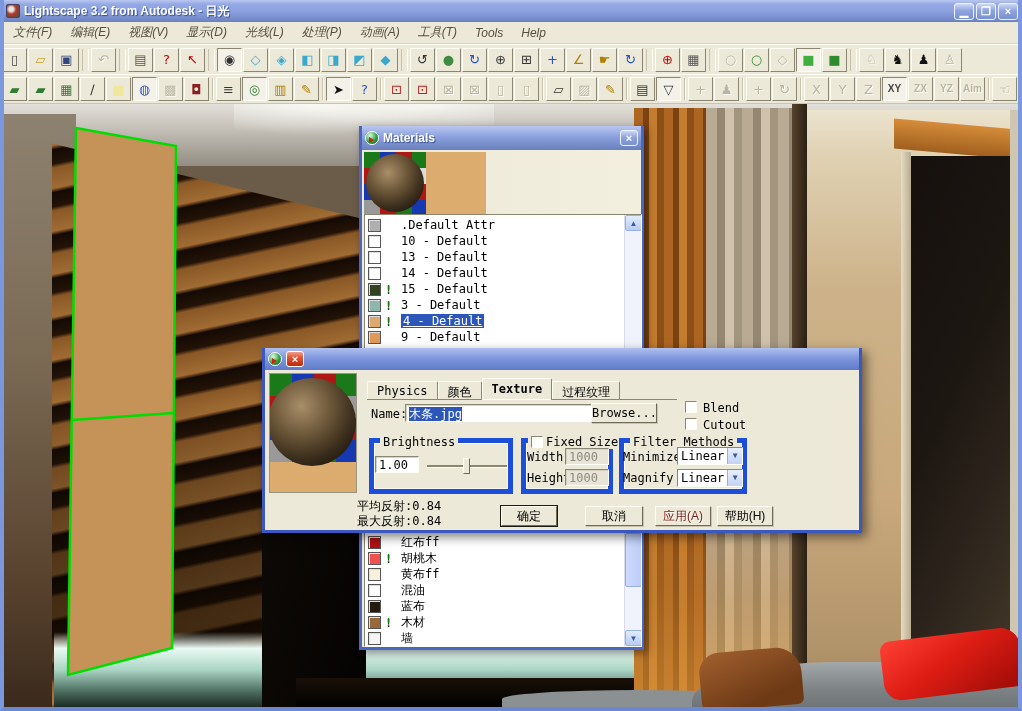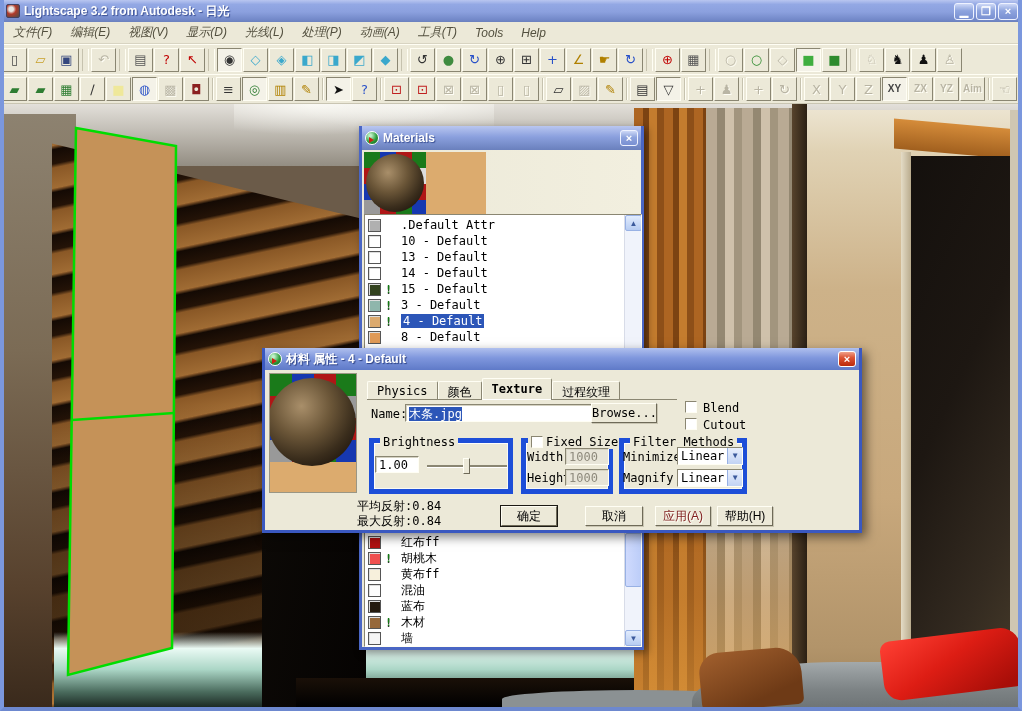--- a/index.html
+++ b/index.html
@@ -95,21 +95,21 @@
   .prev-sphere svg { display:block; }
   .prev-swatch { width:60px; height:62px; margin-top:2px; }
   .mat-list { position:absolute; left:2px; top:88px; width:278px; height:433px; background:#fff;
     border:1px solid; border-color:#8a8672 #fffef4 #fffef4 #8a8672; overflow:hidden; }
   .rows-top { position:absolute; left:0; top:2px; right:17px; }
   .rows-bottom { position:absolute; left:0; top:319px; right:17px; }
   .mrow { height:16px; display:flex; align-items:center; font-family:"DejaVu Sans Mono", monospace; font-size:12px; color:#000; }
   .mrow .sw { width:13px; height:13px; margin-left:3px; border:1px solid #555; box-shadow:1px 1px 0 #ddd inset; }
   .mrow .flag { width:15px; text-align:center; font-weight:bold; font-size:11px; color:#137a13; text-shadow:0 1px 0 #333; }
   .mrow .lbl { margin-left:5px; white-space:pre; }
-  .mrow.sel .lbl { background:#2c56b8; color:#fff; padding:0 2px; }
+  .mrow.sel .lbl { background:#2c56b8; color:#fff; padding:0 2px;text-decoration:underline; }
   .vscroll { position:absolute; right:0; top:0; width:17px; height:100%; background:#f0f3fb; border-left:1px solid #d8dce8; }
   .sbtn { position:absolute; left:0; width:17px; height:16px; background:linear-gradient(180deg,#e2ecfd,#b7ccf2);
     border:1px solid #98b1e4; border-radius:2px; color:#3c5franklin; color:#3c5a9c; font-size:8px; text-align:center; line-height:15px; }
   .sthumb { position:absolute; left:0; top:318px; width:17px; height:54px; border:1px solid #98b1e4; border-radius:2px;
     background:linear-gradient(90deg,#cfdafd,#bccdf8); }
 
   
   .dialog { position:absolute; left:258px; top:348px; width:600px; height:185px; z-index:30;
     border:3px solid #3a58c0; border-top:none; background:#ece9d8; box-shadow:4px 4px 10px rgba(0,0,0,.5); }
   .dlg-title { height:22px; display:flex; align-items:center; padding:0 3px;
@@ -511,21 +511,21 @@
             <span class="lbl">3 - Default</span>
           </div>
           <div class="mrow sel">
             <span class="sw" style="background: rgb(220, 170, 110);"></span>
             <span class="flag">!</span>
             <span class="lbl">4 - Default</span>
           </div>
           <div class="mrow">
             <span class="sw" style="background: rgb(224, 154, 87);"></span>
             <span class="flag"></span>
-            <span class="lbl">8 - Default</span>
+            <span class="lbl">9 - Default</span>
           </div>
         </div>
       <div class="rows-bottom" id="rowsBottom">
           <div class="mrow">
             <span class="sw" style="background: rgb(176, 18, 18);"></span>
             <span class="flag"></span>
             <span class="lbl">红布ff</span>
           </div>
           <div class="mrow">
             <span class="sw" style="background: rgb(239, 80, 80);"></span>
@@ -562,21 +562,20 @@
         <span class="sbtn" style="top:0">▲</span>
         <span class="sthumb"></span>
         <span class="sbtn" style="bottom:0;top:auto">▼</span>
       </div>
     </div>
   </div>
 
   <div class="dialog">
     <div class="dlg-title">
       <span class="sphere-ico"></span>
-      <span class="t">材料 属性 - 4 - Default</span>
       <span class="xbtn red">×</span>
     </div>
     <div class="dlg-body">
       <div class="abs dlg-preview">
         <svg width="86" height="118">
           <rect x="0" y="0" width="86" height="118" fill="#888"></rect>
           <rect x="0" y="0" width="22" height="22" fill="#1a7a1a"></rect>
             <rect x="22" y="0" width="22" height="22" fill="#1638b0"></rect>
             <rect x="44" y="0" width="22" height="22" fill="#b01616"></rect>
             <rect x="66" y="0" width="22" height="22" fill="#1a7a1a"></rect>

